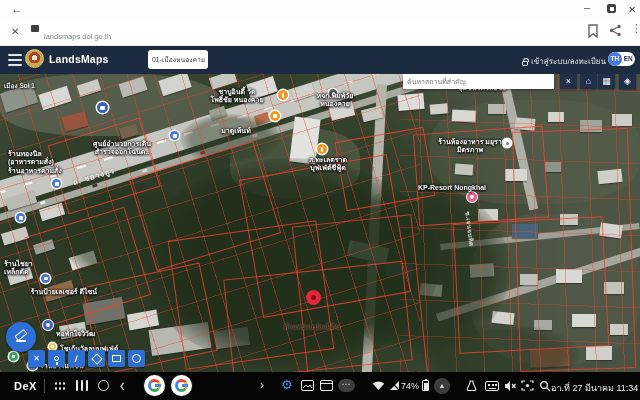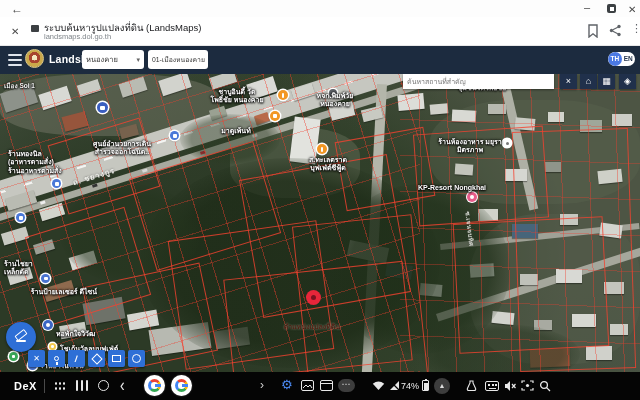--- a/index.html
+++ b/index.html
@@ -133,21 +133,20 @@
     <span class="abs winbtn" style="left:584px;top:-1px;">–</span>
     <span class="abs" style="left:607px;top:4px;width:9px;height:9px;background:#3c4043;border-radius:2px;">
         <span class="abs" style="left:2.5px;top:2.5px;width:4px;height:4px;background:#fff;"></span>
       </span>
     <span class="abs winbtn" style="left:628px;top:1px;font-size:10px;">✕</span>
   </div>
 
   <div class="abs" id="urlbar">
     <span class="abs winbtn" style="left:11px;top:6px;font-size:10px;">✕</span>
     <span class="abs" style="left:31px;top:8px;width:8px;height:7px;background:#3c4043;border-radius:1px;"></span>
-    <span class="abs" id="tab-title">ระบบค้นหารูปแปลงที่ดิน (LandsMaps)</span>
     <span class="abs" id="tab-url">landsmaps.dol.go.th</span>
     <span class="abs tbico" style="left:587px;top:7px;">
       <svg width="12" height="14" viewBox="0 0 12 14">
           <path d="M2 1h8v12l-4-3.2L2 13z" fill="none" stroke="#5f6368" stroke-width="1.4"></path>
         </svg>
       </span>
     <span class="abs tbico" style="left:609px;top:7px;">
       <svg width="13" height="13" viewBox="0 0 13 13">
           <circle cx="10" cy="2.5" r="1.7" fill="#5f6368"></circle>
           <circle cx="2.5" cy="6.5" r="1.7" fill="#5f6368"></circle>
@@ -159,24 +158,26 @@
   </div>
 
   <div class="abs" id="appbar">
     <span class="abs" style="left:8px;top:8px;width:14px;height:12px;">
       <span class="hline" style="top:0;"></span>
         <span class="hline" style="top:5px;"></span>
         <span class="hline" style="top:10px;"></span>
       </span>
     <span class="abs" id="logo"></span>
     <span class="abs" id="brand">LandsMaps</span>
-    <span class="hsel" style="left:82px;width:62px;">
-      <span>หนองคาย</span><span class="car">▾</span></span>
     <span class="hsel" style="left:148px;width:60px;font-size:6.8px;">
       <span>01-เมืองหนองคาย</span></span>
+    <span class="abs" id="login">
+      <span class="lockico"></span>
+        <span>เข้าสู่ระบบ/ลงทะเบียน</span>
+      </span>
     <span class="abs" id="langpill">
       <span class="th">TH</span>
       <span class="en">EN</span>
       </span>
   </div>
 
   <div class="abs" id="map">
     <div id="decor">
         <div class="patch" style="left: 0px; top: 0px; width: 220px; height: 62px; background: rgb(111, 115, 99); opacity: 0.55; border-radius: 40%;"></div>
         <div class="patch" style="left: 230px; top: 54px; width: 130px; height: 70px; background: rgb(104, 112, 90); opacity: 0.45; border-radius: 40%;"></div>
@@ -450,14 +451,15 @@
           <path d="M1 3V1h3M9 1h3v2M12 8v2H9M4 10H1V8" stroke="#e8e8e8" stroke-width="1.2" fill="none"></path>
           <circle cx="6.5" cy="5.5" r="1.6" fill="#e8e8e8"></circle>
         </svg>
       </span>
     <span class="abs" style="left:539px;top:8px;">
       <svg width="12" height="12" viewBox="0 0 12 12">
           <circle cx="5" cy="5" r="3.4" stroke="#e8e8e8" stroke-width="1.3" fill="none"></circle>
           <path d="M7.6 7.6L11 11" stroke="#e8e8e8" stroke-width="1.3"></path>
         </svg>
       </span>
+    <span class="abs" id="clock">อา.ที่ 27 มีนาคม 11:34</span>
   </div>
 </div>
 
 </body></html>

